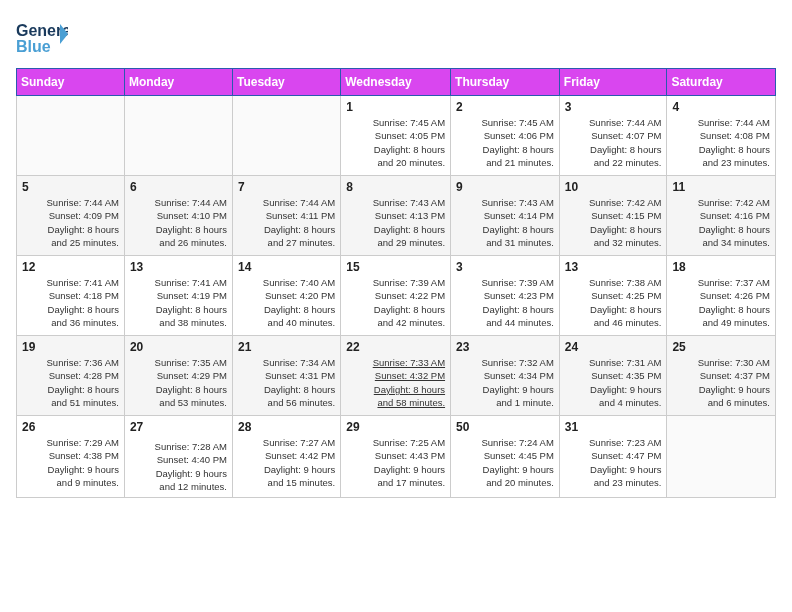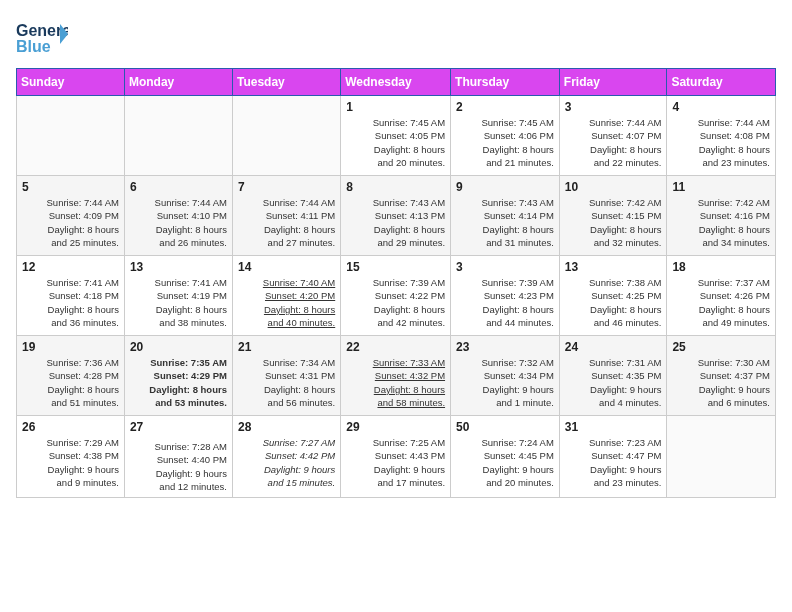--- a/index.html
+++ b/index.html
@@ -205,21 +205,21 @@
         </td>
         <td>
           <div class="day-number">13</div>
           <div class="day-info" style="white-space: pre-line;">Sunrise: 7:41 AM
 Sunset: 4:19 PM
 Daylight: 8 hours
 and 38 minutes.</div>
         </td>
         <td>
           <div class="day-number">14</div>
-          <div class="day-info" style="white-space: pre-line; text-decoration: underline;">Sunrise: 7:40 AM
+          <div class="day-info" style="white-space: pre-line;">Sunrise: 7:40 AM
 Sunset: 4:20 PM
 Daylight: 8 hours
 and 40 minutes.</div>
         </td>
         <td>
           <div class="day-number">15</div>
           <div class="day-info" style="white-space: pre-line;">Sunrise: 7:39 AM
 Sunset: 4:22 PM
 Daylight: 8 hours
 and 42 minutes.</div>
@@ -249,21 +249,21 @@
       <tr>
         <td>
           <div class="day-number">19</div>
           <div class="day-info" style="white-space: pre-line;">Sunrise: 7:36 AM
 Sunset: 4:28 PM
 Daylight: 8 hours
 and 51 minutes.</div>
         </td>
         <td>
           <div class="day-number">20</div>
-          <div class="day-info" style="white-space: pre-line; font-weight: bold;">Sunrise: 7:35 AM
+          <div class="day-info" style="white-space: pre-line;">Sunrise: 7:35 AM
 Sunset: 4:29 PM
 Daylight: 8 hours
 and 53 minutes.</div>
         </td>
         <td>
           <div class="day-number">21</div>
           <div class="day-info" style="white-space: pre-line;">Sunrise: 7:34 AM
 Sunset: 4:31 PM
 Daylight: 8 hours
 and 56 minutes.</div>
@@ -307,21 +307,21 @@
         </td>
         <td>
           <div class="day-number">27</div>
           <div class="day-info" style="white-space: pre-line; margin-top: 6px;">Sunrise: 7:28 AM
 Sunset: 4:40 PM
 Daylight: 9 hours
 and 12 minutes.</div>
         </td>
         <td>
           <div class="day-number">28</div>
-          <div class="day-info" style="white-space: pre-line; font-style: italic;">Sunrise: 7:27 AM
+          <div class="day-info" style="white-space: pre-line;">Sunrise: 7:27 AM
 Sunset: 4:42 PM
 Daylight: 9 hours
 and 15 minutes.</div>
         </td>
         <td>
           <div class="day-number">29</div>
           <div class="day-info" style="white-space: pre-line;">Sunrise: 7:25 AM
 Sunset: 4:43 PM
 Daylight: 9 hours
 and 17 minutes.</div>

